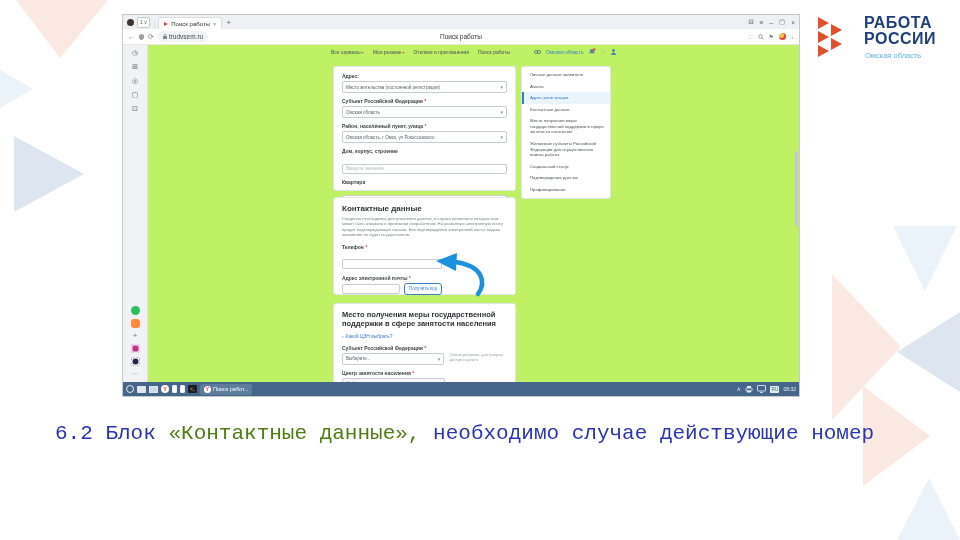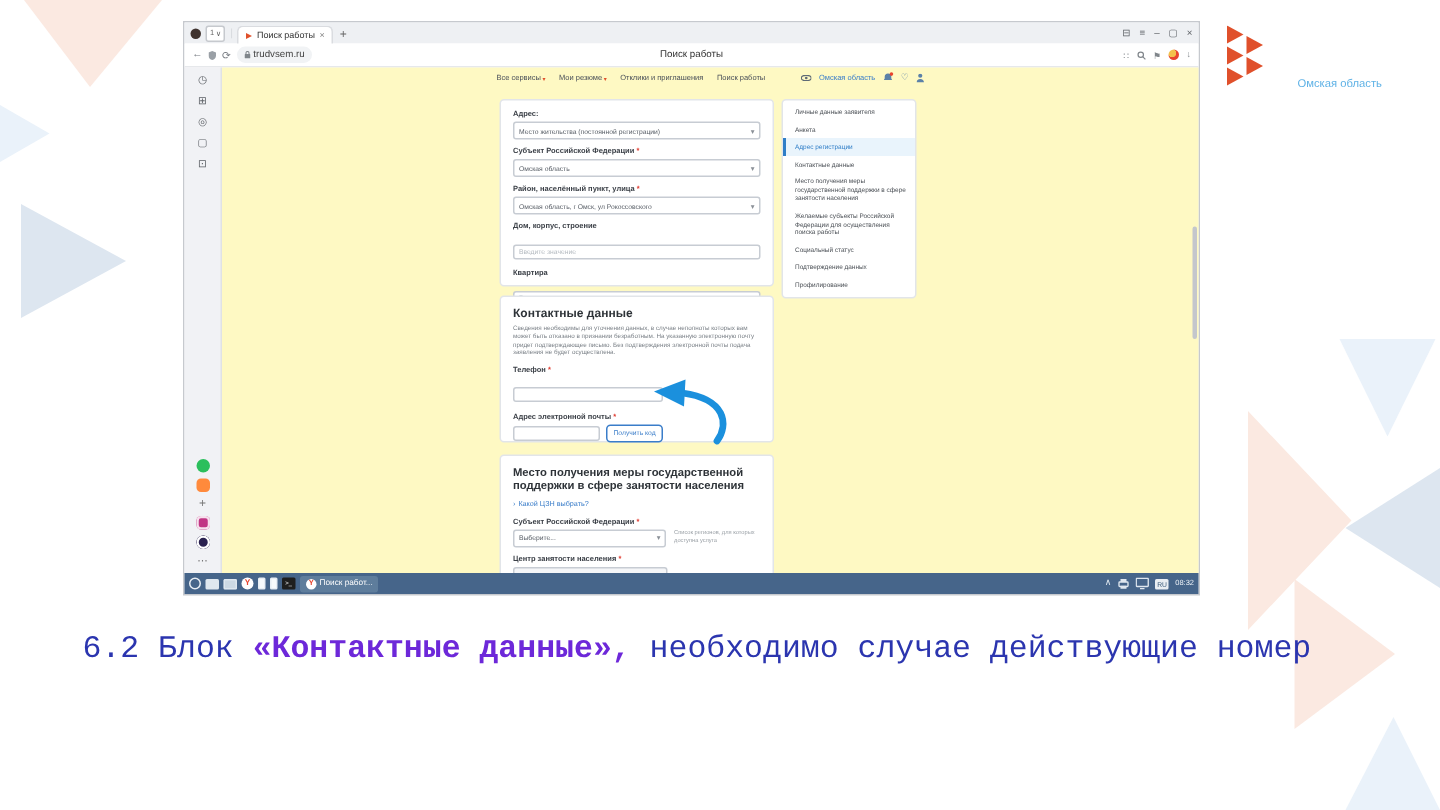--- a/index.html
+++ b/index.html
@@ -36,21 +36,21 @@
   .sic{font-size:7px;color:#5f6368;margin-bottom:6px;}
   .sspacer{flex:1;}
   .dot{width:9px;height:9px;border-radius:50%;margin-bottom:4px;}
   .wa{background:#2bbf5c;}
   .ya{background:#ff8a3c;border-radius:3px;}
   .plus{font-size:8px;color:#777;margin-bottom:4px;line-height:8px;}
   .ig{background:#c13584;border-radius:3px;box-shadow:inset 0 0 0 1.5px rgba(255,255,255,.85);}
   .op{background:#2a2150;box-shadow:inset 0 0 0 1.5px #fff,inset 0 0 0 3px #2a2150;}
   .more{font-size:7px;color:#777;}
   
-  .page{flex:1;position:relative;background:#fef9c3;overflow:hidden;text-decoration:underline;}
+  .page{flex:1;position:relative;background:#bef264;overflow:hidden;text-decoration:underline;}
   .sitenav{position:absolute;left:183px;top:4px;display:flex;gap:9px;align-items:center;font-size:5px;color:#4a5059;}
   .snitem{display:flex;align-items:center;gap:1px;}
   .rcaret{color:#e0502b;font-size:4px;}
   .siteright{position:absolute;left:386px;top:3px;display:flex;align-items:center;gap:5px;}
   .regionlink{font-size:5px;color:#3a7dc9;}
   .heart{font-size:6px;color:#5b81a8;line-height:6px;}
   
   .card{position:absolute;left:185px;width:183px;background:#fff;border:1px solid #e2e5e9;border-radius:3px;box-sizing:border-box;padding:6px 8px;}
   .card1{top:21px;height:125px;}
   .card2{top:152px;height:98px;}
@@ -90,21 +90,21 @@
   .tchip .tY{width:7px;height:7px;line-height:7px;font-size:5px;}
   .tchiptxt{color:#fff;font-size:5.5px;white-space:nowrap;}
   .tray{margin-left:auto;display:flex;align-items:center;gap:4px;}
   .trayic{color:#dfe7ef;font-size:6px;line-height:6px;}
   .trubox{background:#e9eef3;color:#3a5a7a;font-size:4.5px;border-radius:1px;padding:0 1.5px;line-height:7px;}
   .ttime{color:#eef3f8;font-size:5px;}
   
   .caption{position:absolute;left:55px;top:421px;font-family:"Liberation Mono","DejaVu Sans Mono",monospace;font-size:21px;line-height:26.5px;z-index:2;}
   .caption div{white-space:pre;}
   .cb{color:#2b35af;}
-  .cr{color:#6d28d9;font-weight:bold;}
+  .cr{color:#4d7c0f;}
 </style>
 </head>
 <body>
 
 <div class="slide">
 
   <svg class="deco" width="960" height="540">
     <polygon points="16,0 108,0 60,58" fill="#fbe9e1"></polygon>
     <polygon points="0,70 0,108 33,89" fill="#eaf2fa"></polygon>
     <polygon points="14,136 14,212 84,174" fill="#dde6f0"></polygon>
@@ -116,20 +116,24 @@
   </svg>
 
   <div class="logo">
     <svg class="logo-tris" width="38" height="44" viewBox="0 0 38 44">
       <polygon points="0,0 0,12 11,6" fill="#e0502b"></polygon>
       <polygon points="0,14 0,26 11,20" fill="#e0502b"></polygon>
       <polygon points="0,28 0,40 11,34" fill="#e0502b"></polygon>
       <polygon points="13,7 13,19 24,13" fill="#e0502b"></polygon>
       <polygon points="13,21 13,33 24,27" fill="#e0502b"></polygon>
     </svg>
+    <div class="logo-txt">
+      <div>РАБОТА</div>
+      <div>РОССИИ</div>
+    </div>
     <div class="logo-region">Омская область</div>
   </div>
 
   <div class="screen">
 
     <div class="tabbar">
       <div class="blogo"></div>
       <div class="tabcount">
         <span>1</span>
         <span>∨</span>

